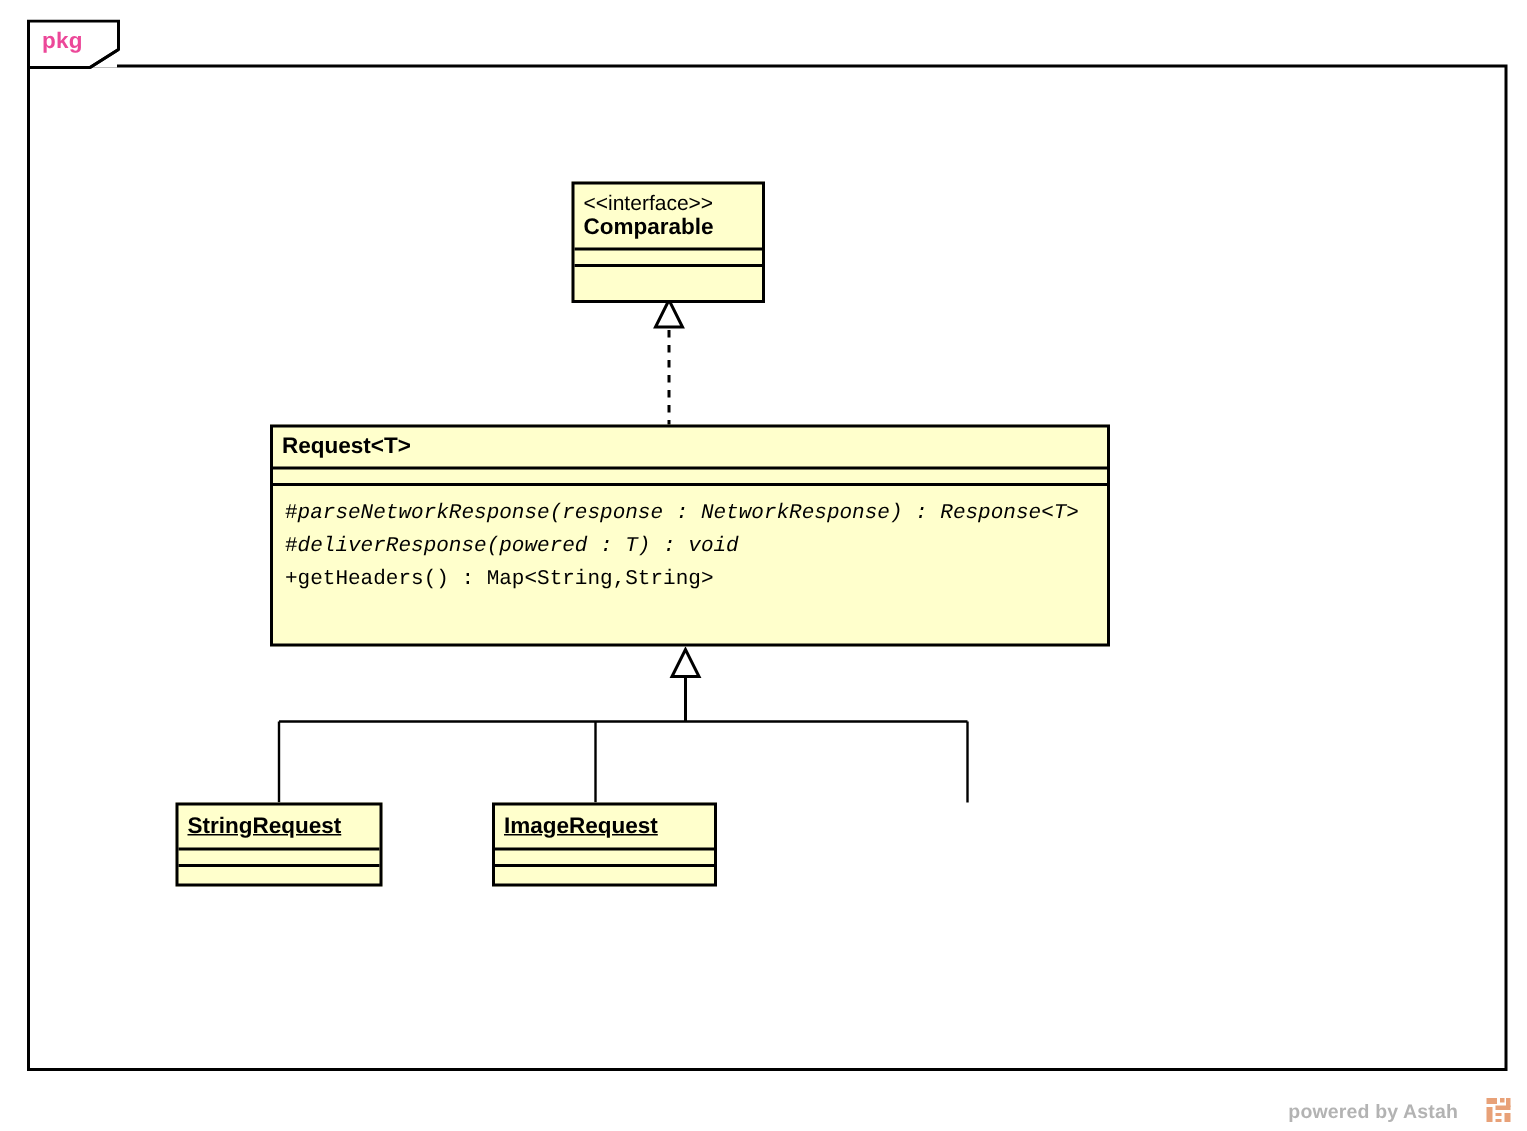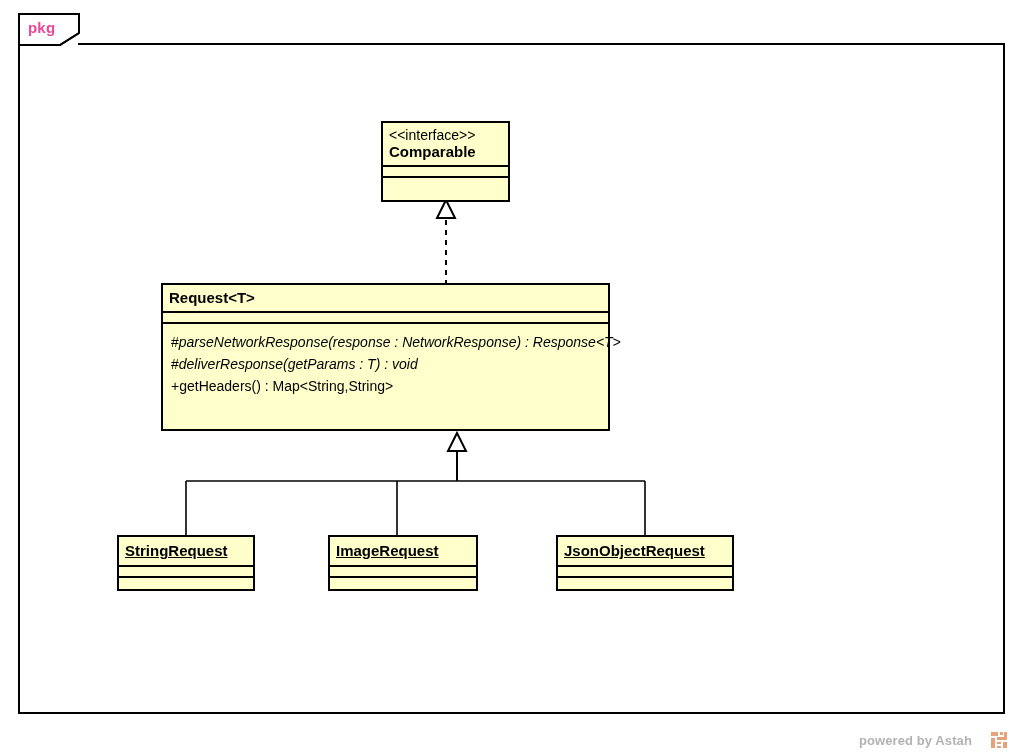--- a/index.html
+++ b/index.html
@@ -75,20 +75,21 @@
     font-size: 14px;
     font-weight: normal;
   }
   .uml-name {
     display: block;
     font-size: 15px;
     font-weight: bold;
   }
   .uml-sep {
     border-top: 2px solid #000000;
+    font-family: Liberation Mono, monospace;
   }
   .uml-compartment {
     box-sizing: border-box;
   }
   .uml-empty-attr {
     height: 11px;
   }
   .uml-empty-ops {
     height: 14px;
   }
@@ -113,23 +114,23 @@
   }
 
   
   #box-comparable {
     left: 381px;
     top: 121px;
     width: 129px;
     height: 81px;
   }
   #box-request {
-    left: 161px;
+    left: 180px;
     top: 283px;
-    width: 449px;
+    width: 560px;
     height: 148px;
   }
   #box-stringrequest {
     left: 117px;
     top: 535px;
     width: 138px;
     height: 56px;
   }
   #box-imagerequest {
     left: 328px;
@@ -220,21 +221,21 @@
   <div class="uml-box" id="box-request">
     <div class="uml-header">
       <span class="uml-name">Request&lt;T&gt;</span>
     </div>
     <div class="uml-compartment uml-sep uml-empty-attr"></div>
     <div class="uml-compartment uml-sep uml-ops">
       <div class="uml-op abstract">
         <span class="mark">#</span><span class="sig">parseNetworkResponse(response : NetworkResponse) : Response&lt;T&gt;</span>
       </div>
       <div class="uml-op abstract">
-        <span class="mark">#</span><span class="sig">deliverResponse(getParams : T) : void</span>
+        <span class="mark">#</span><span class="sig">deliverResponse(powered : T) : void</span>
       </div>
       <div class="uml-op">
         <span class="mark">+</span><span class="sig">getHeaders() : Map&lt;String,String&gt;</span>
       </div>
     </div>
   </div>
 
   <div class="uml-box" id="box-stringrequest">
     <div class="uml-header sub-header">
       <span class="uml-name">StringRequest</span>
@@ -244,27 +245,20 @@
   </div>
 
   <div class="uml-box" id="box-imagerequest">
     <div class="uml-header sub-header">
       <span class="uml-name">ImageRequest</span>
     </div>
     <div class="uml-compartment uml-sep uml-empty-attr"></div>
     <div class="uml-compartment uml-sep uml-empty-ops"></div>
   </div>
 
-  <div class="uml-box" id="box-jsonobjectrequest">
-    <div class="uml-header sub-header">
-      <span class="uml-name">JsonObjectRequest</span>
-    </div>
-    <div class="uml-compartment uml-sep uml-empty-attr"></div>
-    <div class="uml-compartment uml-sep uml-empty-ops"></div>
-  </div>
 
   <div class="watermark">
     <span class="watermark-text">powered by Astah</span>
     <svg class="watermark-logo" width="18" height="18" viewBox="0 0 18 18">
       <rect x="1" y="1" width="7" height="4" fill="#e8a178"></rect>
       <rect x="10" y="1" width="3" height="3" fill="#e8a178"></rect>
       <rect x="14" y="1" width="3" height="6" fill="#e8a178"></rect>
       <rect x="1" y="7" width="4" height="10" fill="#e8a178"></rect>
       <rect x="7" y="6" width="10" height="3" fill="#e8a178"></rect>
       <rect x="7" y="11" width="4" height="2" fill="#e8a178"></rect>

